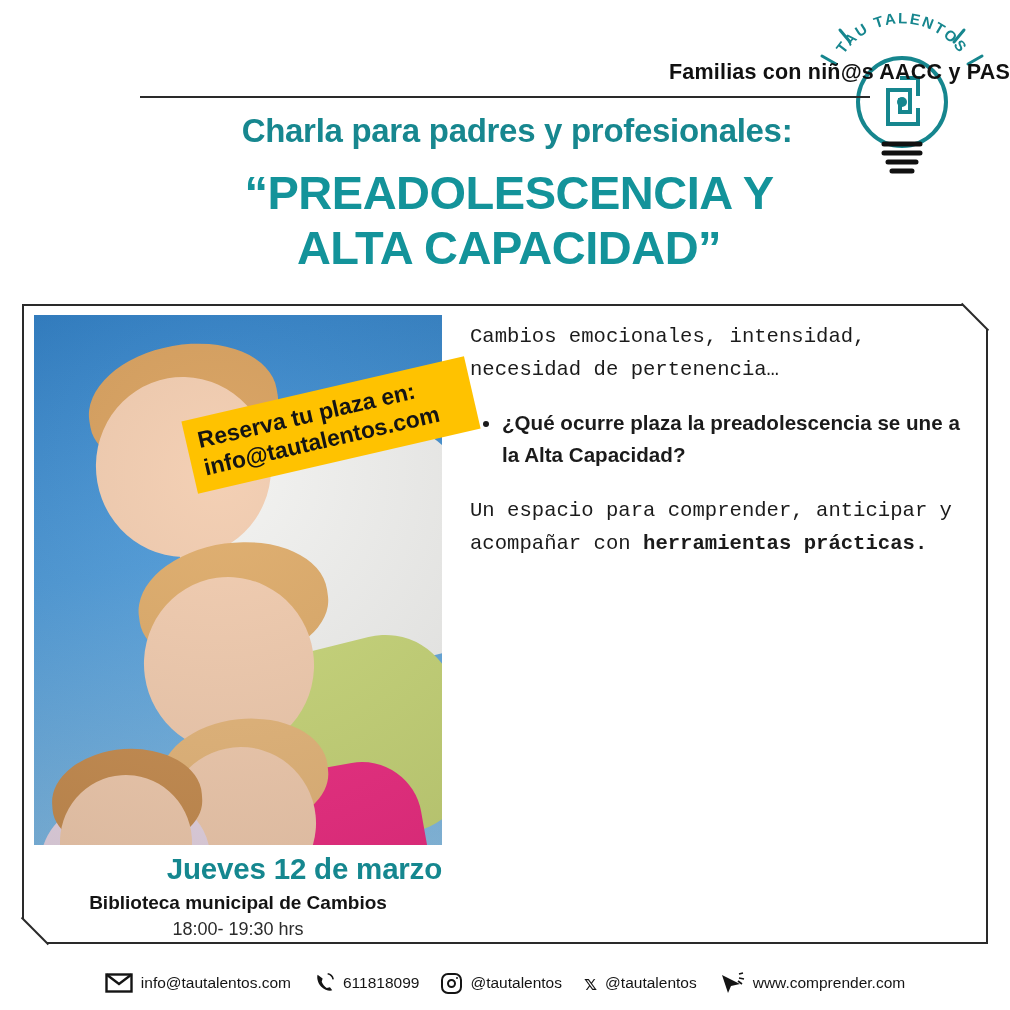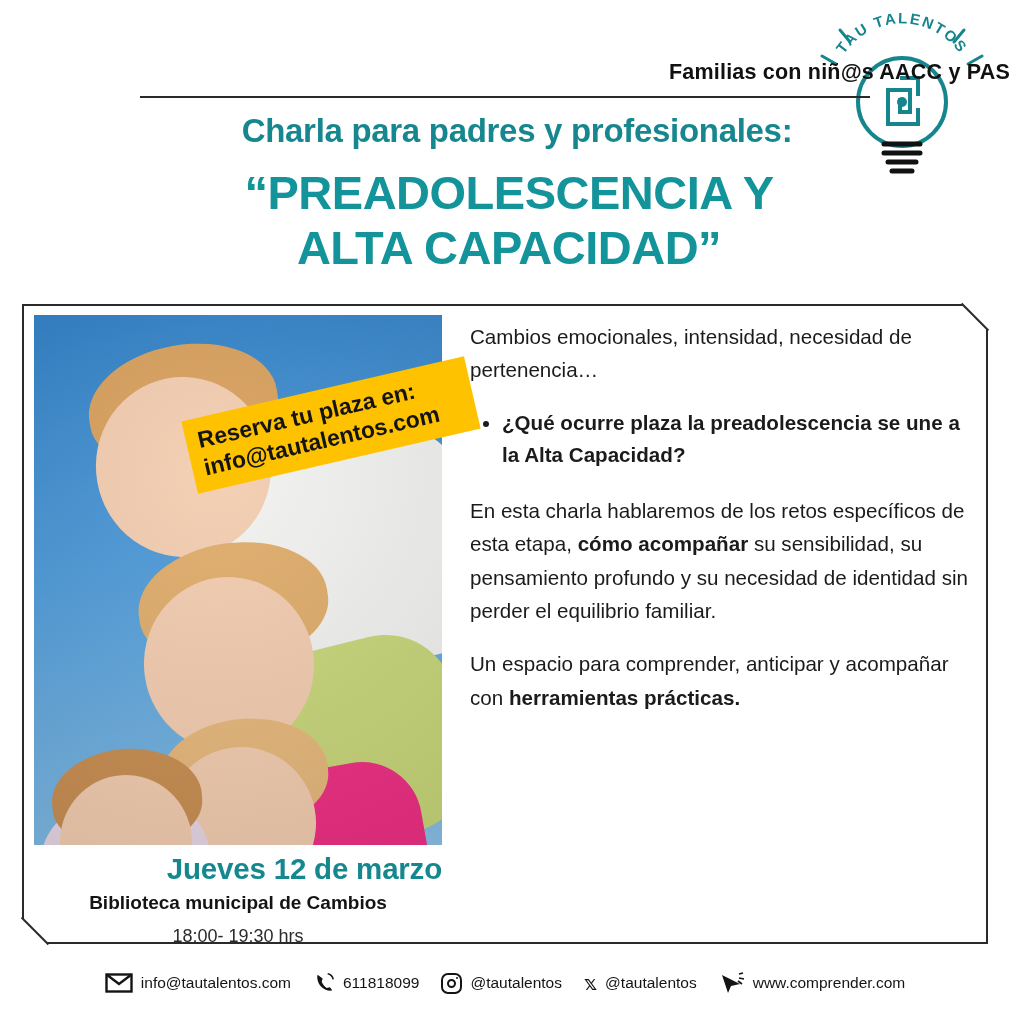--- a/index.html
+++ b/index.html
@@ -174,37 +174,38 @@
     letter-spacing: -0.2px;
     text-align: right;
   }
   .event-place {
     margin-top: 6px;
     font-size: 19px;
     font-weight: bold;
     color: #141414;
   }
   .event-time {
-    margin-top: 12px;
+    margin-top: 5px;
     font-size: 18px;
     color: #2b2b2b;
   }
 
   
   .body-col {
     position: absolute;
     left: 448px;
     top: 16px;
     width: 500px;
     font-size: 20.6px;
     line-height: 1.62;
     color: #1b1b1b;
   }
   .body-col p {
     margin: 0 0 20px 0;
+    font-family: Liberation Mono, monospace;
   }
   .bullets {
     margin: 0 0 22px 0;
     padding-left: 32px;
   }
   .bullets li {
     font-weight: bold;
     line-height: 1.58;
   }
   .b { font-weight: bold; }
@@ -323,21 +324,20 @@
     <div class="event-date">Jueves 12 de marzo</div>
     <div class="event-place">Biblioteca municipal de Cambios</div>
     <div class="event-time">18:00- 19:30 hrs</div>
   </div>
 
   <div class="body-col">
     <p>Cambios emocionales, intensidad, necesidad de pertenencia…</p>
     <ul class="bullets">
       <li>¿Qué ocurre plaza la preadolescencia se une a la Alta Capacidad?</li>
     </ul>
-    <p><span>En esta charla hablaremos de los retos específicos de esta etapa, </span><span class="b">cómo acompañar</span><span> su sensibilidad, su pensamiento profundo y su necesidad de identidad sin perder el equilibrio familiar.</span></p>
     <p><span>Un espacio para comprender, anticipar y acompañar con </span><span class="b">herramientas prácticas.</span></p>
   </div>
 </div>
 
 <div class="ribbon">
   <div>Reserva tu plaza en:</div>
   <div>info@tautalentos.com</div>
 </div>
 
 <div class="footer">

